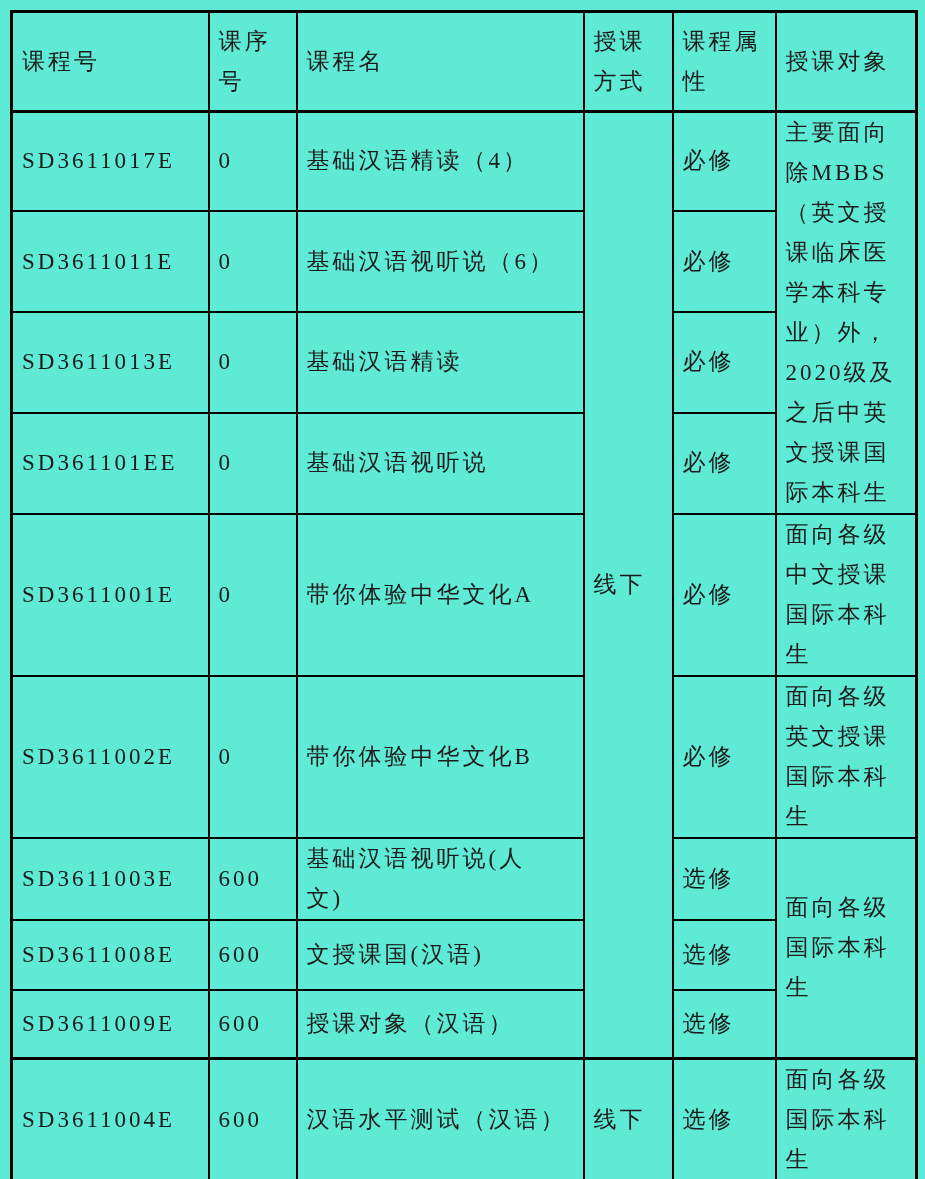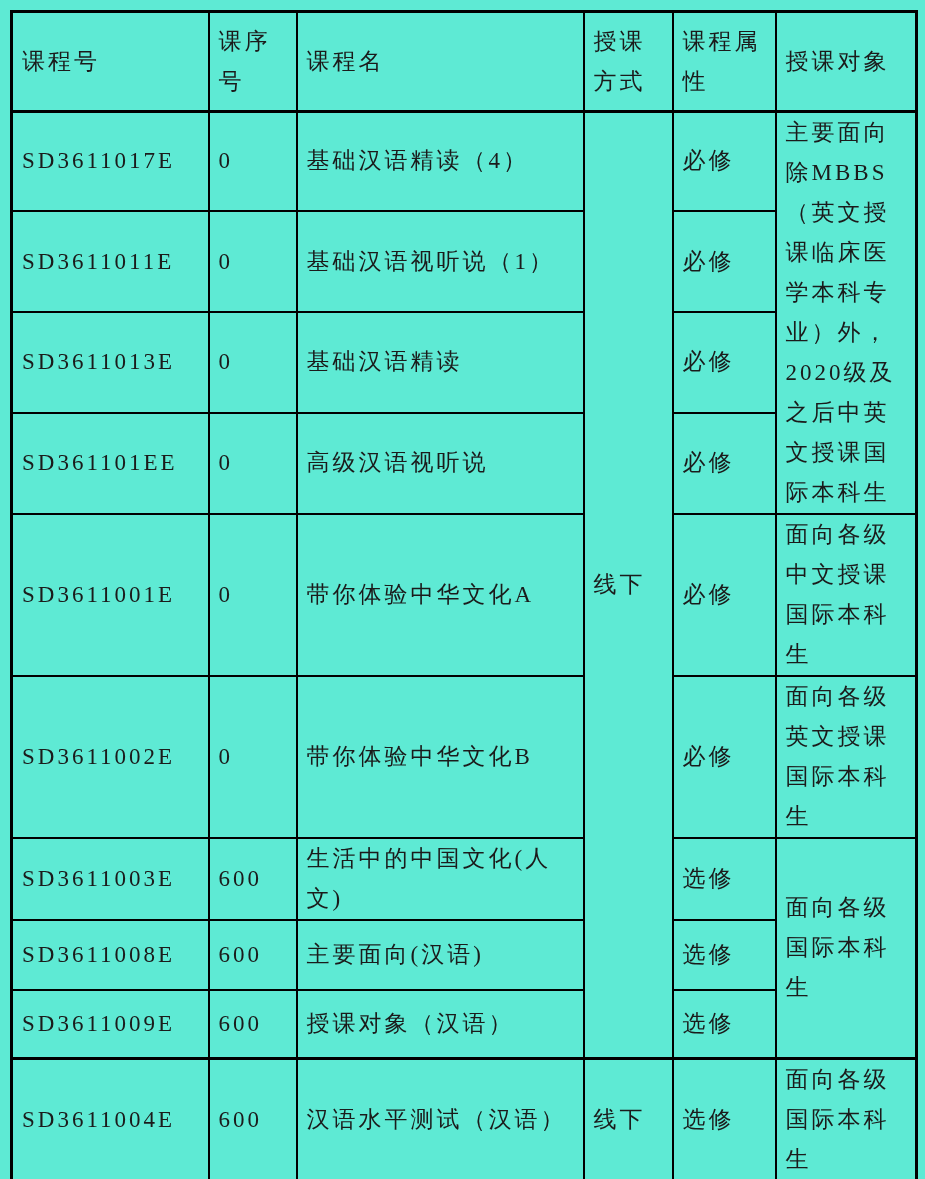--- a/index.html
+++ b/index.html
@@ -89,33 +89,33 @@
 学本科专
 业）外，
 2020级及
 之后中英
 文授课国
 际本科生</td>
       </tr>
       <tr style="height:101px">
         <td class="num">SD3611011E</td>
         <td class="num">0</td>
-        <td>基础汉语视听说（1）</td>
+        <td>基础汉语视听说（6）</td>
         <td>必修</td>
       </tr>
       <tr style="height:100px">
         <td class="num">SD3611013E</td>
         <td class="num">0</td>
         <td>基础汉语精读</td>
         <td>必修</td>
       </tr>
       <tr style="height:101px">
         <td class="num">SD361101EE</td>
         <td class="num">0</td>
-        <td>高级汉语视听说</td>
+        <td>基础汉语视听说</td>
         <td>必修</td>
       </tr>
       <tr style="height:161px">
         <td class="num">SD3611001E</td>
         <td class="num">0</td>
         <td>带你体验中华文化A</td>
         <td>必修</td>
         <td>面向各级
 中文授课
 国际本科
@@ -127,31 +127,31 @@
         <td>带你体验中华文化B</td>
         <td>必修</td>
         <td>面向各级
 英文授课
 国际本科
 生</td>
       </tr>
       <tr style="height:80px">
         <td class="num">SD3611003E</td>
         <td class="num">600</td>
-        <td>生活中的中国文化(人
+        <td>基础汉语视听说(人
 文)</td>
         <td>选修</td>
         <td rowspan="3">面向各级
 国际本科
 生</td>
       </tr>
       <tr style="height:70px">
         <td class="num">SD3611008E</td>
         <td class="num">600</td>
-        <td>主要面向(汉语)</td>
+        <td>文授课国(汉语)</td>
         <td>选修</td>
       </tr>
       <tr style="height:68px">
         <td class="num">SD3611009E</td>
         <td class="num">600</td>
         <td>授课对象（汉语）</td>
         <td>选修</td>
       </tr>
       <tr style="height:116px" class="thick-top">
         <td class="num">SD3611004E</td>

